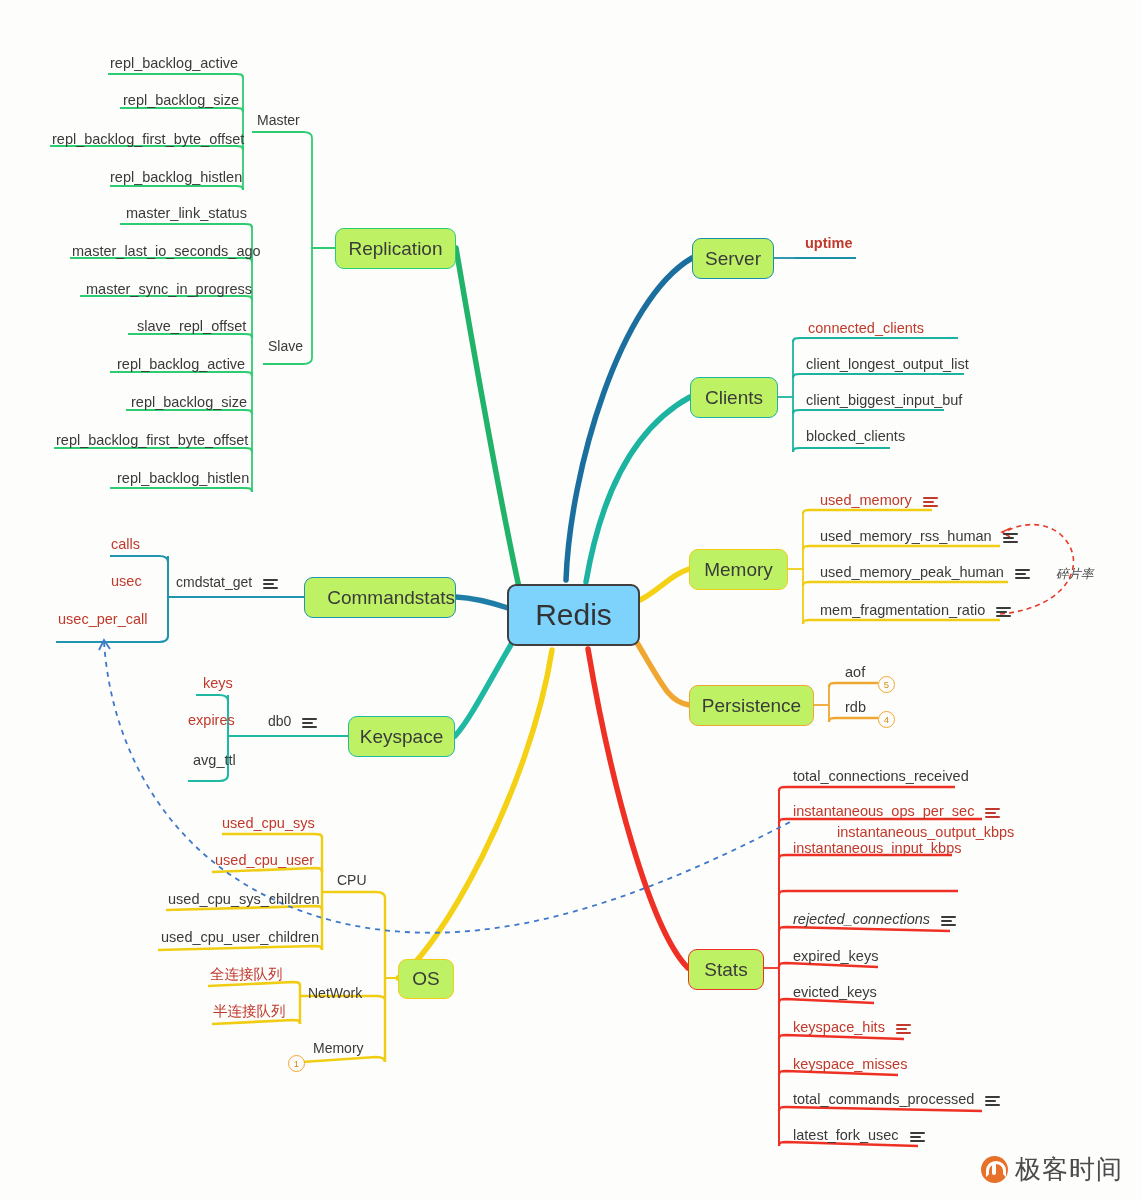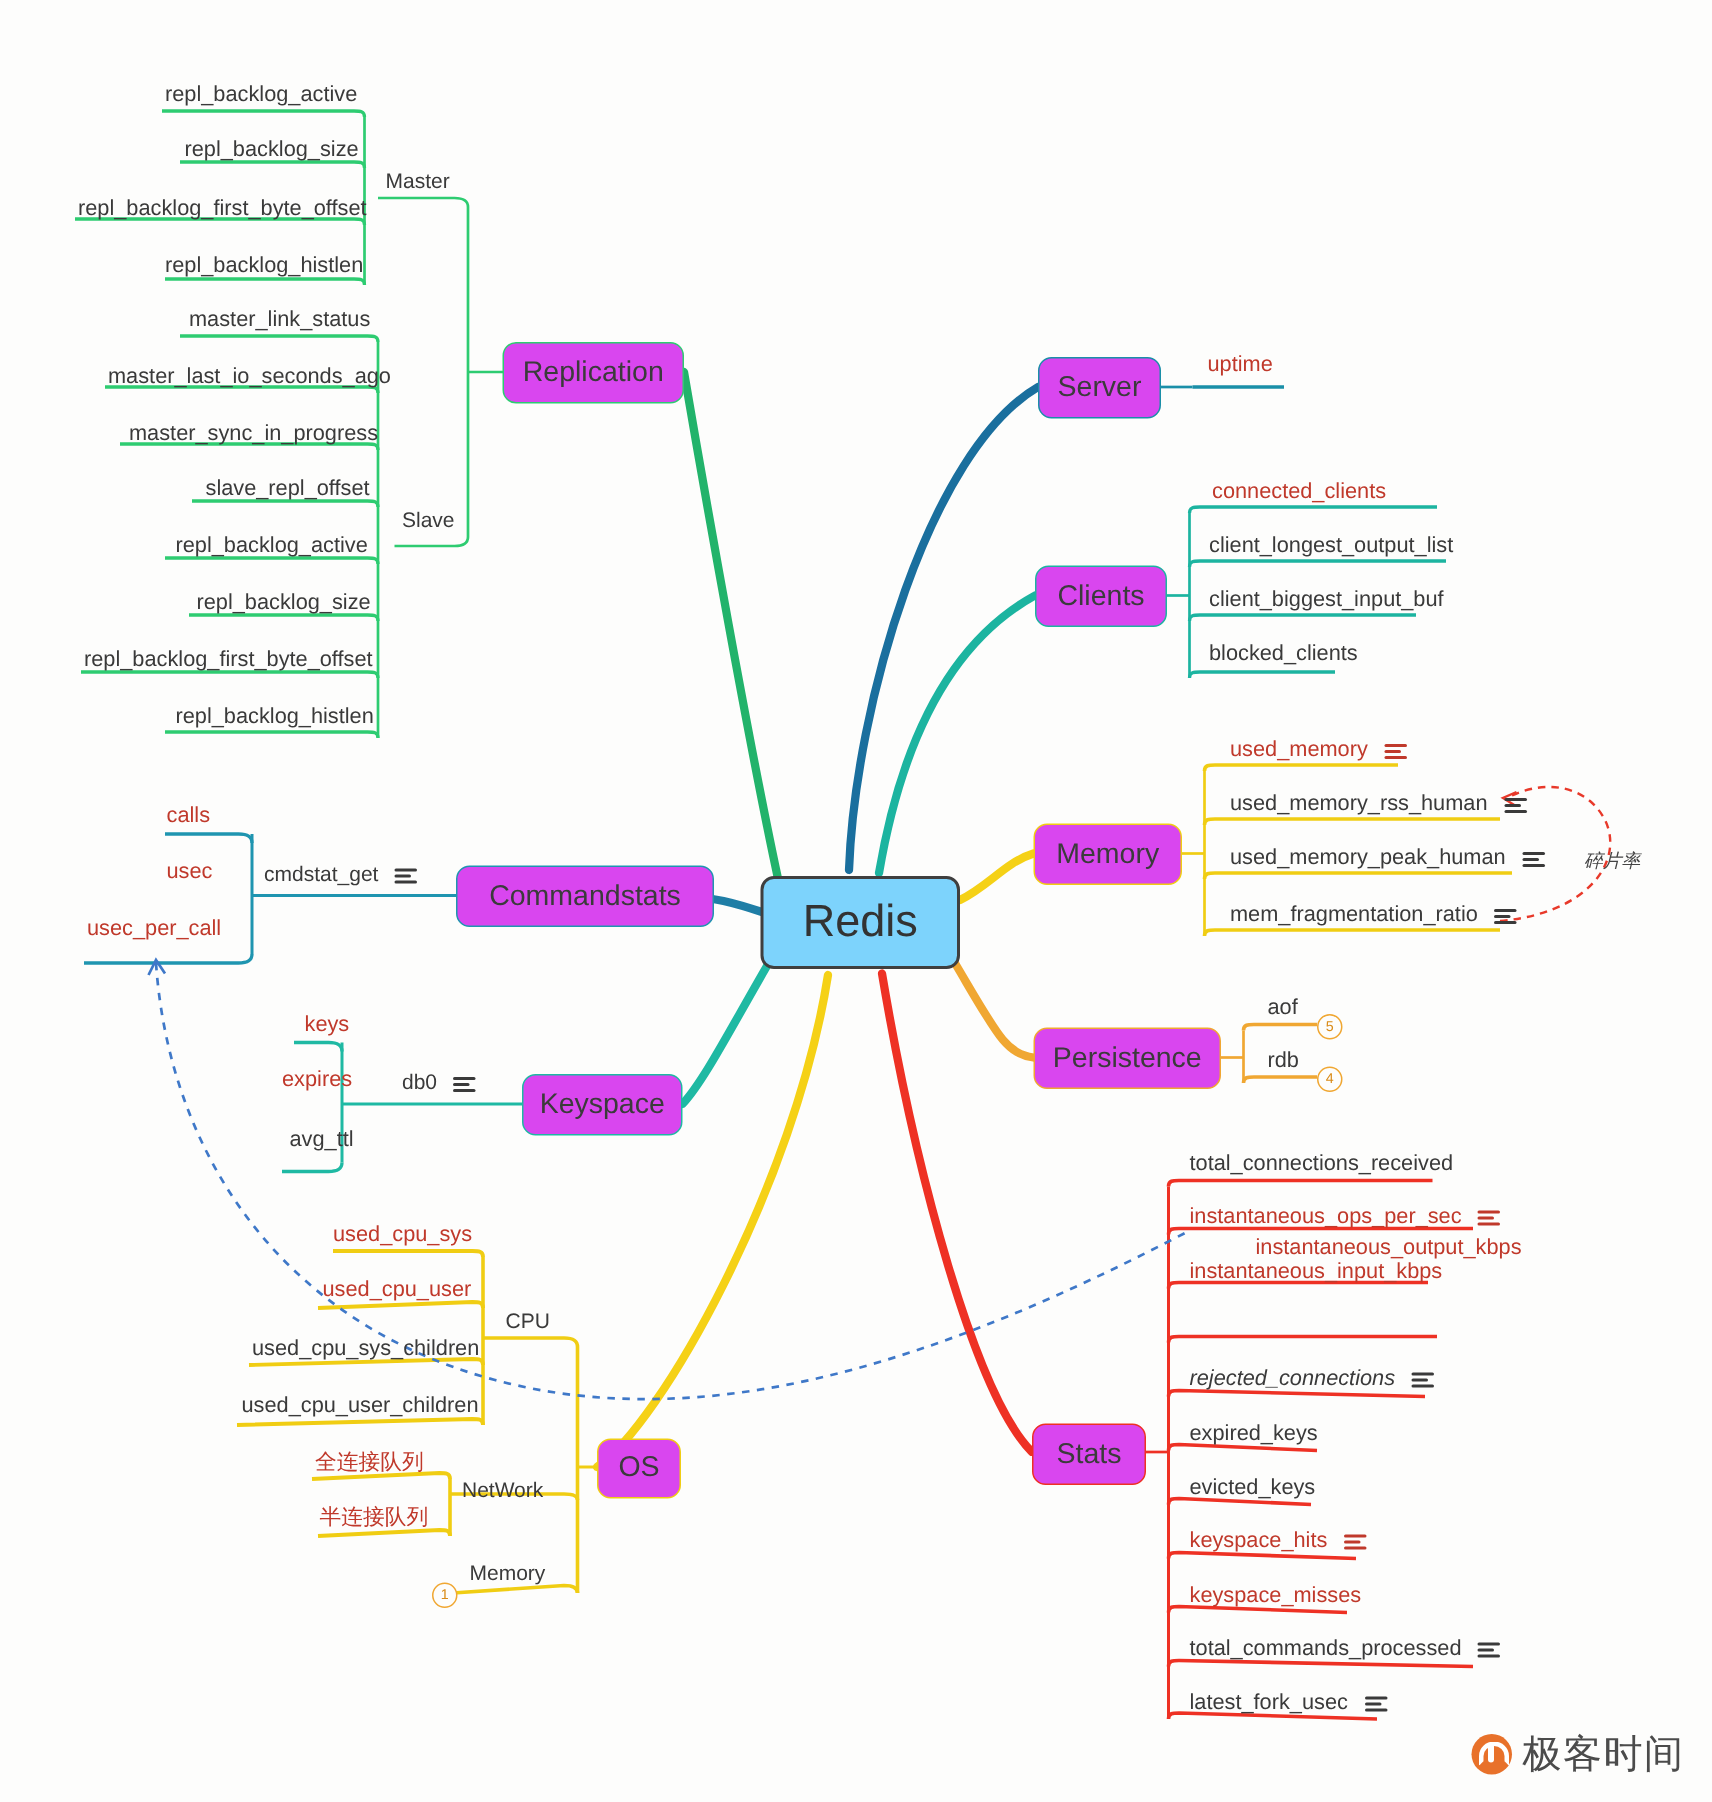--- a/index.html
+++ b/index.html
@@ -1,19 +1,19 @@
 <!DOCTYPE html>
 <html><head>
 <meta charset="utf-8">
 <style>
   html,body{margin:0;padding:0;background:#fdfdfc;}
   body{font-family:"Liberation Sans","DejaVu Sans",sans-serif;}
   #stage{position:relative;width:1141px;height:1201px;background:#fdfdfc;overflow:hidden;}
   #wires{position:absolute;left:0;top:0;width:1141px;height:1201px;pointer-events:none;}
-  .node{position:absolute;box-sizing:border-box;background:#d946ef;border:1.6px solid #ccc;border-radius:9px;
+  .node{position:absolute;box-sizing:border-box;background:#bef264;border:1.6px solid #ccc;border-radius:9px;
         display:flex;align-items:center;justify-content:center;color:#3b3b3b;white-space:nowrap;}
   .root{border:2.2px solid #3f3f3f;border-radius:9px;font-size:30px;color:#333;background:#7dd3fc;}
   .lvl1{font-size:19px;}
   .leaf{position:absolute;white-space:nowrap;font-size:14.5px;color:#3a3a3a;}
   .leaf.red{color:#c0392b;}
   .leaf.dark{color:#3a3a3a;}
   .sub{position:absolute;white-space:nowrap;font-size:14px;color:#3a3a3a;}
   .noteicon{display:inline-block;vertical-align:middle;margin-left:7px;width:15px;height:11px;position:relative;}
   .noteicon i{position:absolute;left:0;height:1.9px;border-radius:1px;background:currentColor;display:block;}
   .noteicon i:nth-child(1){top:1px;width:15px;}
@@ -167,21 +167,21 @@
   </div>
 
   <div class="node lvl1" style="left:689px;top:685px;width:125px;height:41px;border-color:#f0a732;">
     <span>Persistence</span>
   </div>
 
   <div class="node lvl1" style="left:688px;top:949px;width:76px;height:41px;border-color:#ee3124;">
     <span>Stats</span>
   </div>
 
-  <div class="node lvl1" style="left:304px;top:577px;width:172px;height:41px;border-color:#1f95b0;">
+  <div class="node lvl1" style="left:304px;top:577px;width:152px;height:41px;border-color:#1f95b0;justify-content:flex-end;">
     <span>Commandstats</span>
   </div>
 
   <div class="node lvl1" style="left:348px;top:716px;width:107px;height:41px;border-color:#1fb9a3;">
     <span>Keyspace</span>
   </div>
 
   <div class="node lvl1" style="left:398px;top:959px;width:56px;height:40px;border-color:#f0cd13;">
     <span>OS</span>
   </div>
@@ -196,21 +196,21 @@
 
   <div class="leaf dark" style="left:126px;top:205px;">master_link_status</div>
   <div class="leaf dark" style="left:72px;top:243px;">master_last_io_seconds_ago</div>
   <div class="leaf dark" style="left:86px;top:281px;">master_sync_in_progress</div>
   <div class="leaf dark" style="left:137px;top:318px;">slave_repl_offset</div>
   <div class="leaf dark" style="left:117px;top:356px;">repl_backlog_active</div>
   <div class="leaf dark" style="left:131px;top:394px;">repl_backlog_size</div>
   <div class="leaf dark" style="left:56px;top:432px;">repl_backlog_first_byte_offset</div>
   <div class="leaf dark" style="left:117px;top:470px;">repl_backlog_histlen</div>
 
-  <div class="leaf red" style="left:805px;top:235px;">uptime</div>
+  <div class="leaf red" style="left:805px;top:235px;font-weight:bold;">uptime</div>
 
   <div class="leaf red" style="left:808px;top:320px;">connected_clients</div>
   <div class="leaf dark" style="left:806px;top:356px;">client_longest_output_list</div>
   <div class="leaf dark" style="left:806px;top:392px;">client_biggest_input_buf</div>
   <div class="leaf dark" style="left:806px;top:428px;">blocked_clients</div>
 
   <div class="leaf red" style="left:820px;top:492px;">
     <span>used_memory</span>
     <span class="noteicon"><i></i><i></i><i></i></span>
   </div>

